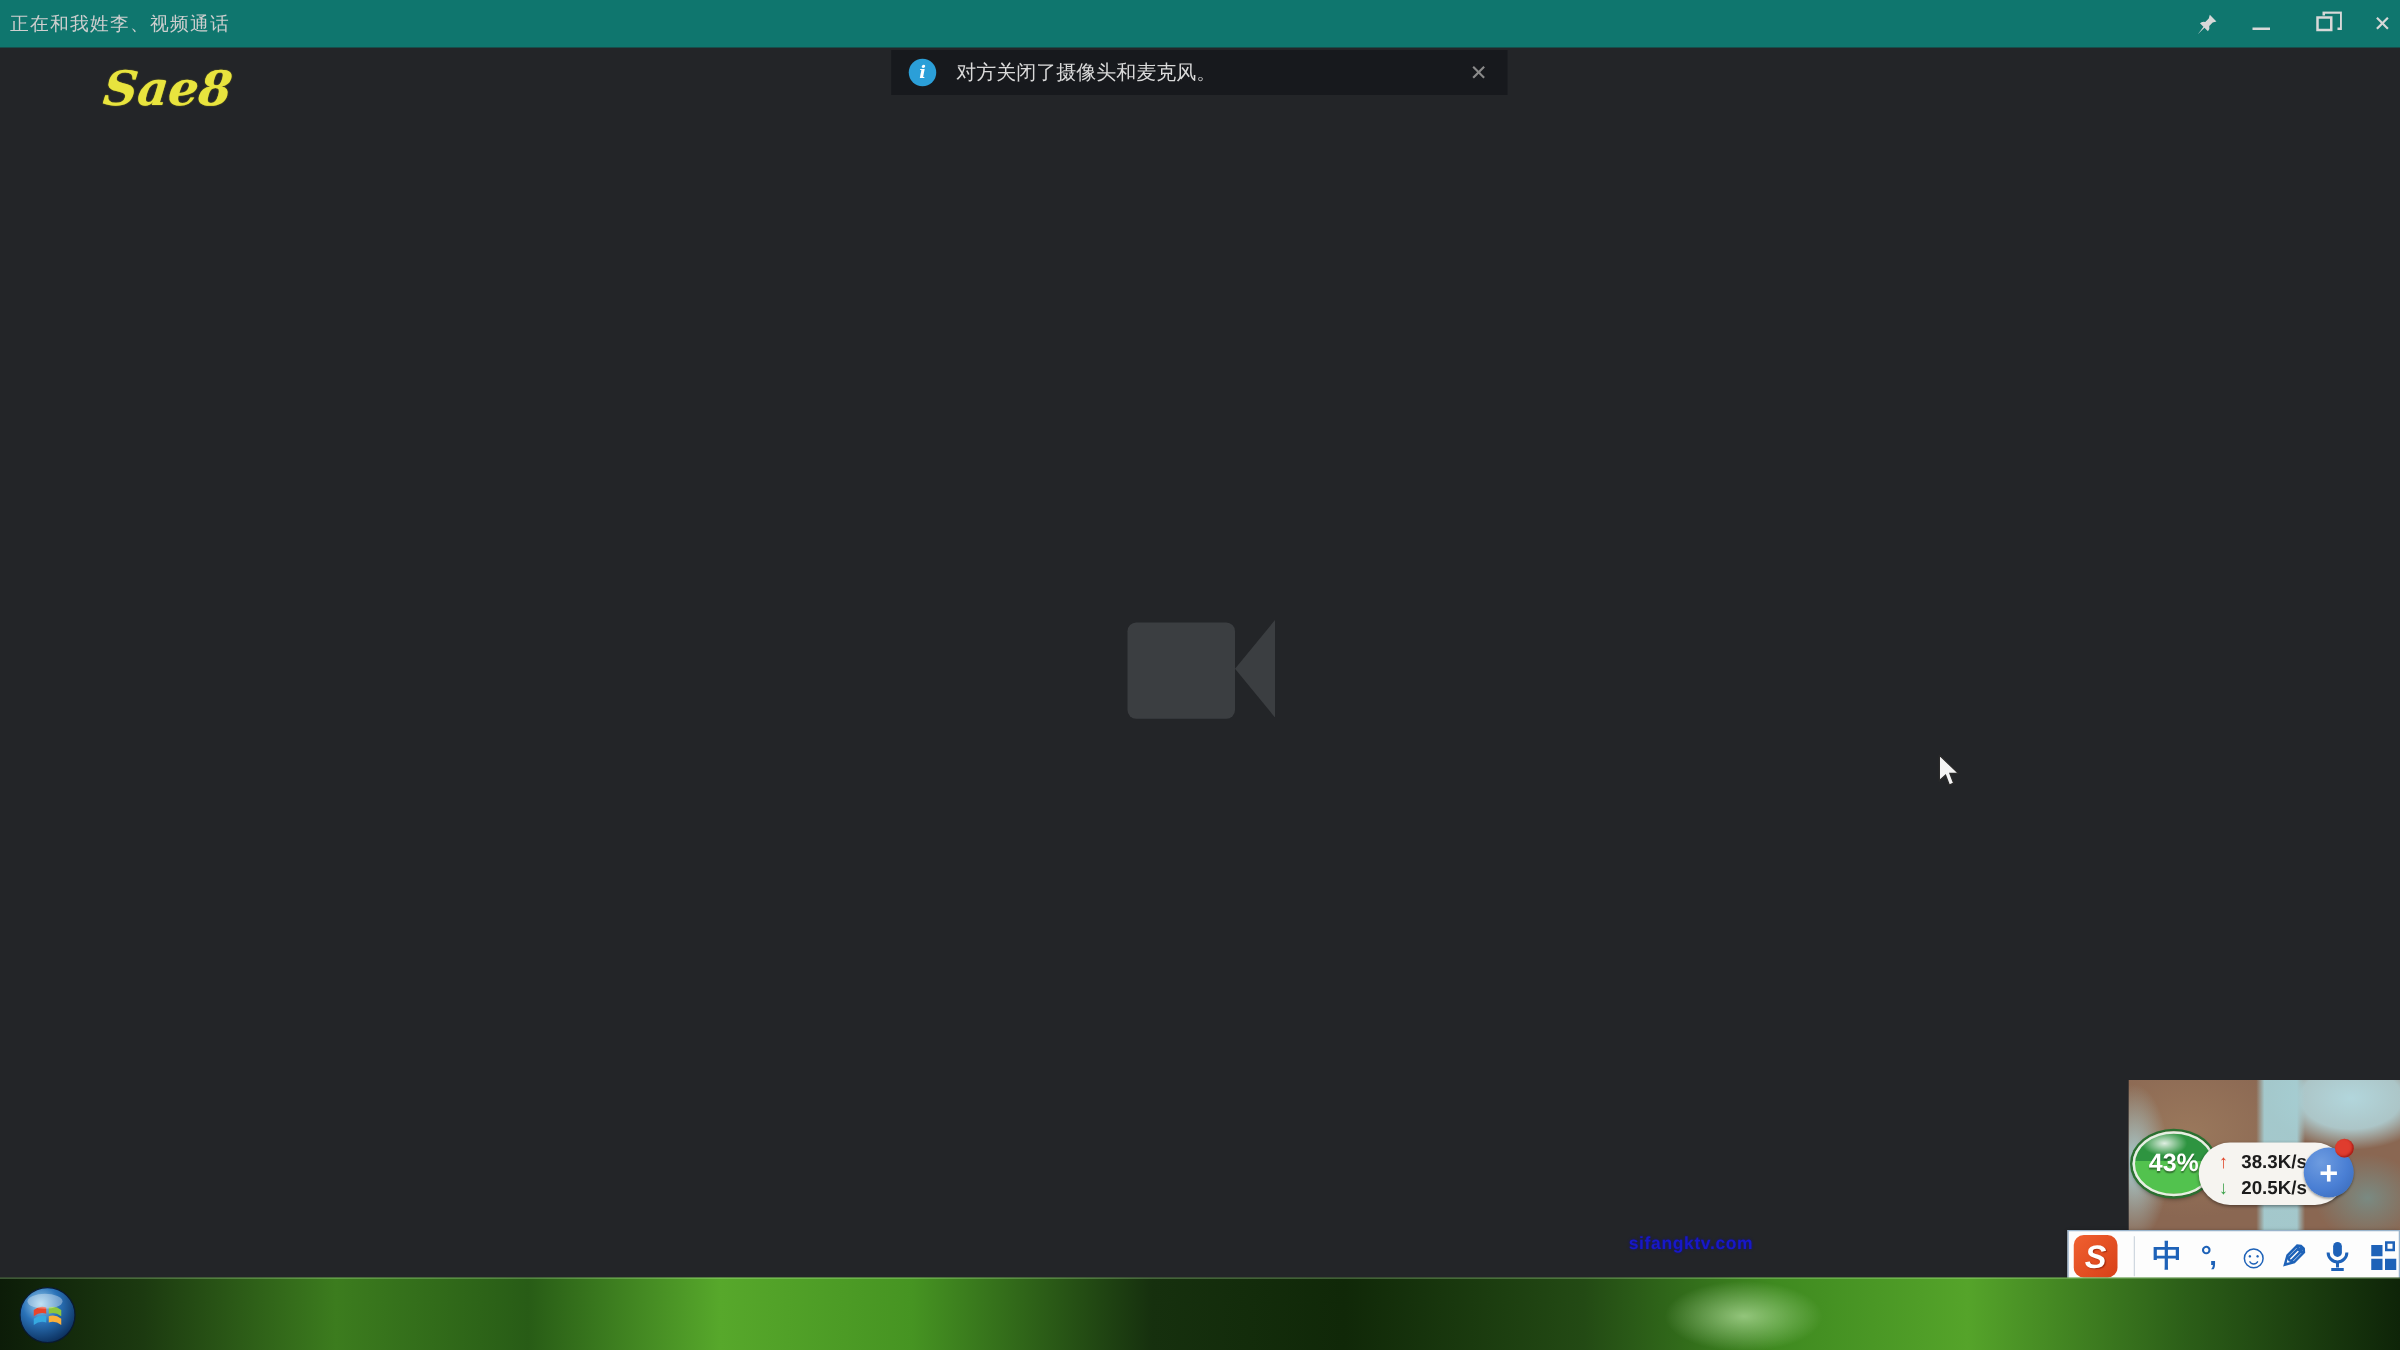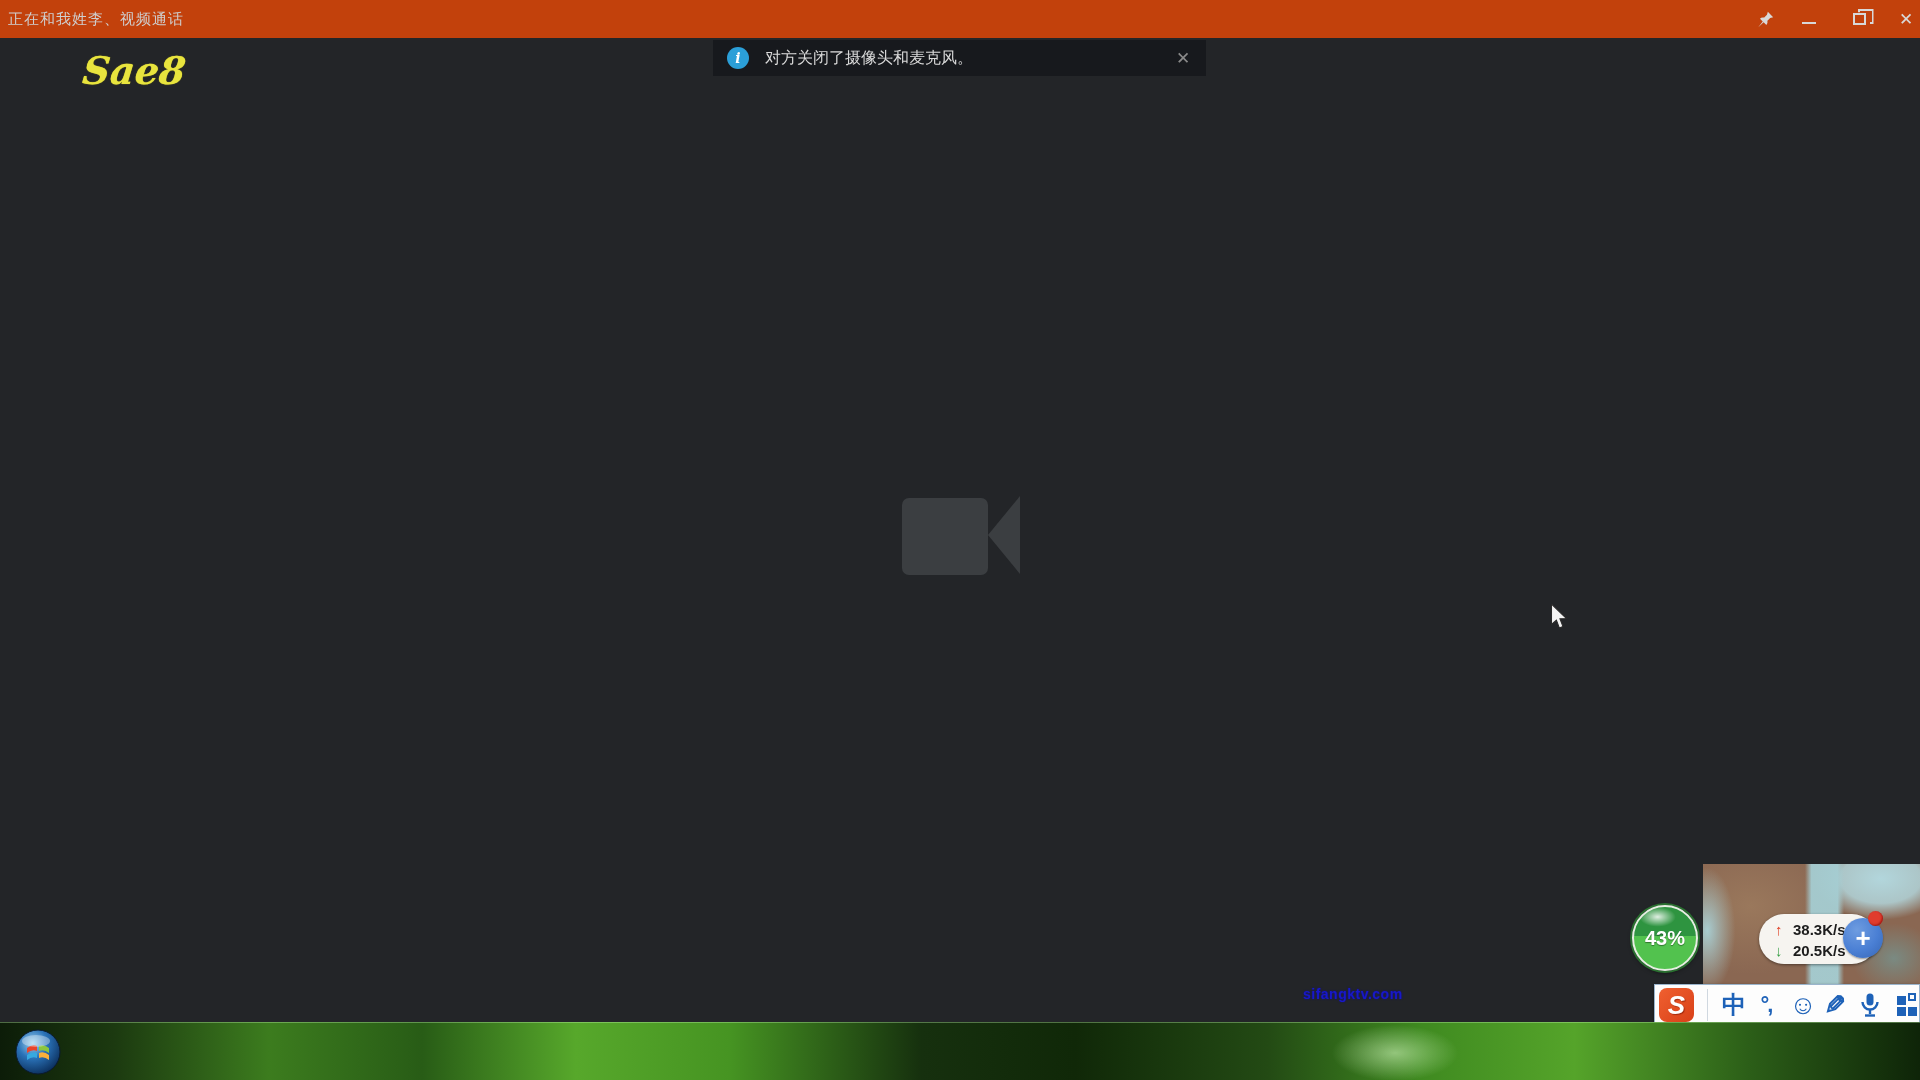--- a/index.html
+++ b/index.html
@@ -2,21 +2,21 @@
 <html><head>
 <meta charset="utf-8">
 <style>
   * { margin:0; padding:0; box-sizing:border-box; }
   html,body { width:1920px; height:1080px; overflow:hidden; background:#232528;
     font-family:"Liberation Sans", sans-serif; }
   .abs { position:absolute; }
   #stage { position:relative; width:1920px; height:1080px; background:#232528; }
 
   
-  #titlebar { left:0; top:0; width:1920px; height:38px; background:#c2410c; }
+  #titlebar { left:0; top:0; width:1920px; height:38px; background:#0f766e; }
   #title-text { left:8px; top:10px; font-size:15px; color:#cfcfcf; letter-spacing:1px; }
   .winbtn { top:4px; width:30px; height:30px; display:flex; align-items:center; justify-content:center; color:#d8d8d8; }
   #btn-pin { left:1750px; }
   #btn-min { left:1794px; }
   #btn-restore { left:1844px; }
   #btn-close { left:1891px; font-size:17px; }
   #btn-min .bar { width:14px; height:2px; background:#d8d8d8; margin-top:8px; }
   #btn-restore .sq { position:relative; width:13px; height:12px; border:2px solid #d8d8d8; background:transparent; }
   #btn-restore .sq::before { content:""; position:absolute; left:3px; top:-6px; width:12px; height:11px;
     border:2px solid #d8d8d8; border-left-width:2px; clip-path:polygon(0 0,100% 0,100% 100%,78% 100%,78% 22%,0 22%); }
@@ -45,21 +45,21 @@
 
   
   #widget-photo { left:1703px; top:864px; width:217px; height:121px;
     background:
       radial-gradient(60px 50px at 88% 78%, #7a8a82 0%, rgba(122,138,130,0) 70%),
       linear-gradient(90deg, rgba(0,0,0,0) 0 47%, rgba(165,205,210,0.95) 50% 62%, rgba(0,0,0,0) 65%),
       radial-gradient(90px 55px at 82% 12%, #b2d6dc 0%, rgba(178,214,220,0.85) 45%, rgba(178,214,220,0) 75%),
       radial-gradient(40px 90px at 2% 55%, #a8ccd0 0%, rgba(168,204,208,0) 70%),
       radial-gradient(110px 80px at 22% 35%, #9a785c 0%, rgba(154,120,92,0) 85%),
       #8a6752; }
-  #speed-ball { left:1632px; top:905px; width:66px; height:66px; border-radius:50%;
+  #speed-ball { left:1706px; top:905px; width:66px; height:52px; border-radius:50%;
     background:
       radial-gradient(26px 14px at 38% 16%, rgba(255,255,255,0.85) 0%, rgba(255,255,255,0) 70%),
       linear-gradient(#2e9440 0 46%, #52c24e 46% 100%);
     border:2px solid #e6efe2; box-shadow:0 0 0 2px #2a7030, 0 2px 4px rgba(0,0,0,0.5);
     display:flex; align-items:center; justify-content:center; }
   #speed-ball span { color:#fff; font-size:20px; font-weight:bold; text-shadow:0 1px 1px rgba(0,0,0,0.4); }
   #speed-pill { left:1759px; top:914px; width:118px; height:50px; border-radius:25px; background:#f6f4f0;
     box-shadow:0 1px 3px rgba(0,0,0,0.45); }
   .speed-row { position:absolute; left:16px; width:100px; height:20px; display:flex; align-items:center; }
   #row-up { top:5px; } #row-down { top:26px; }

